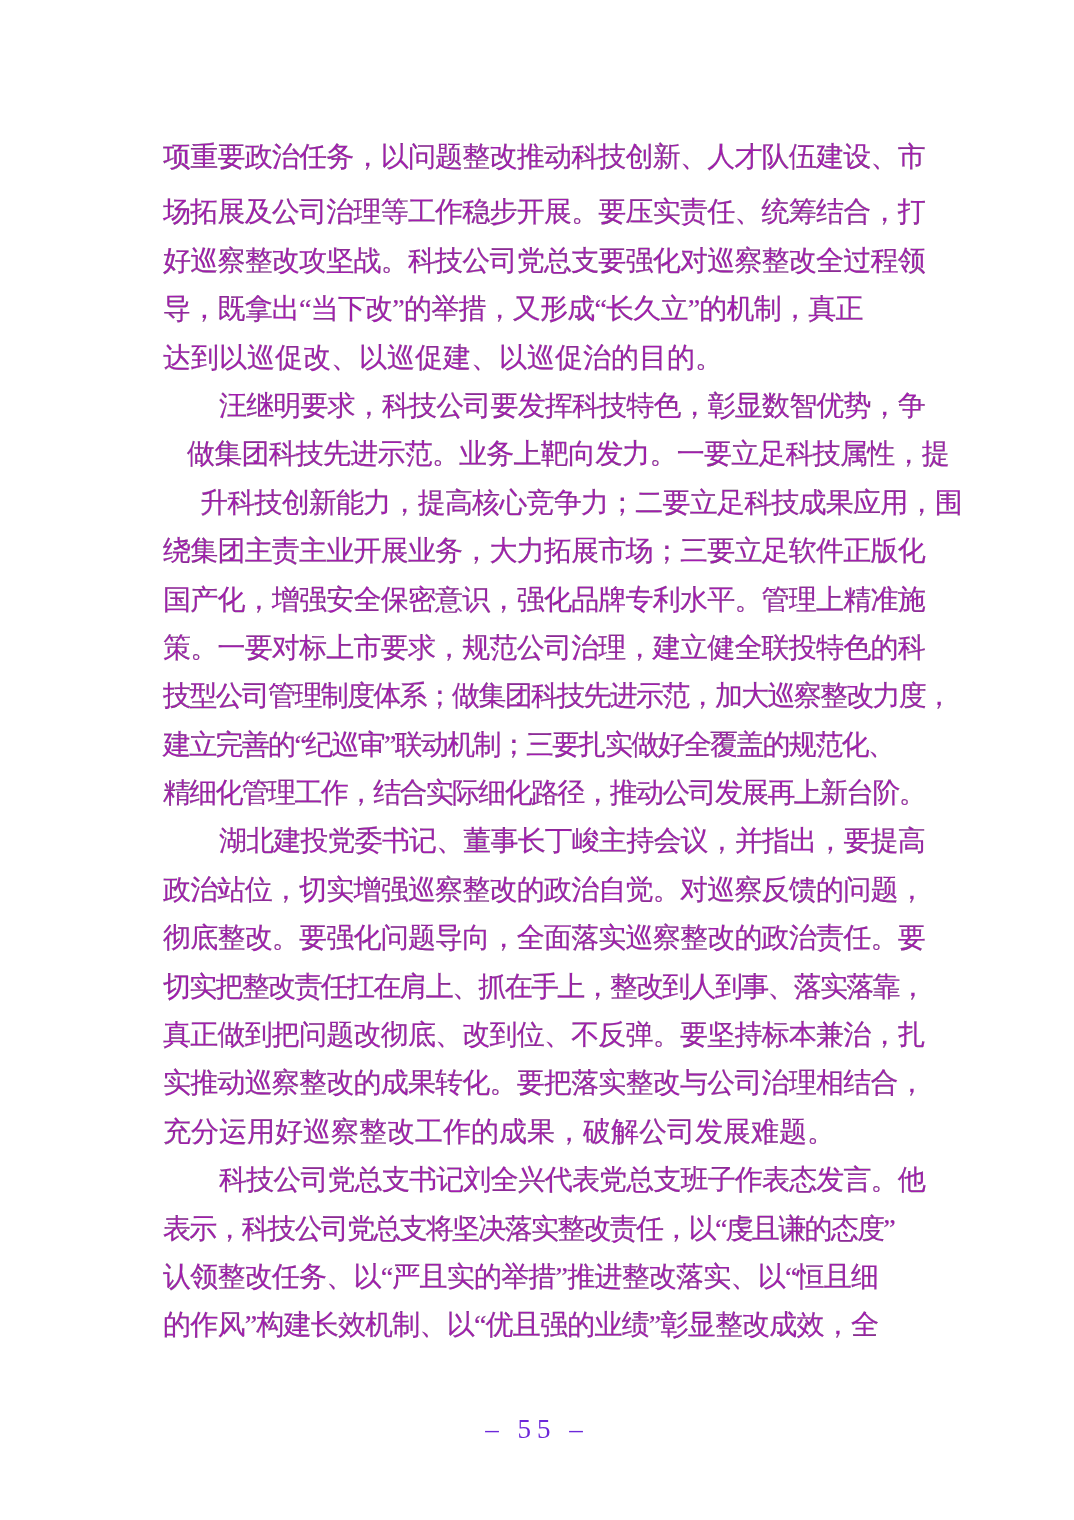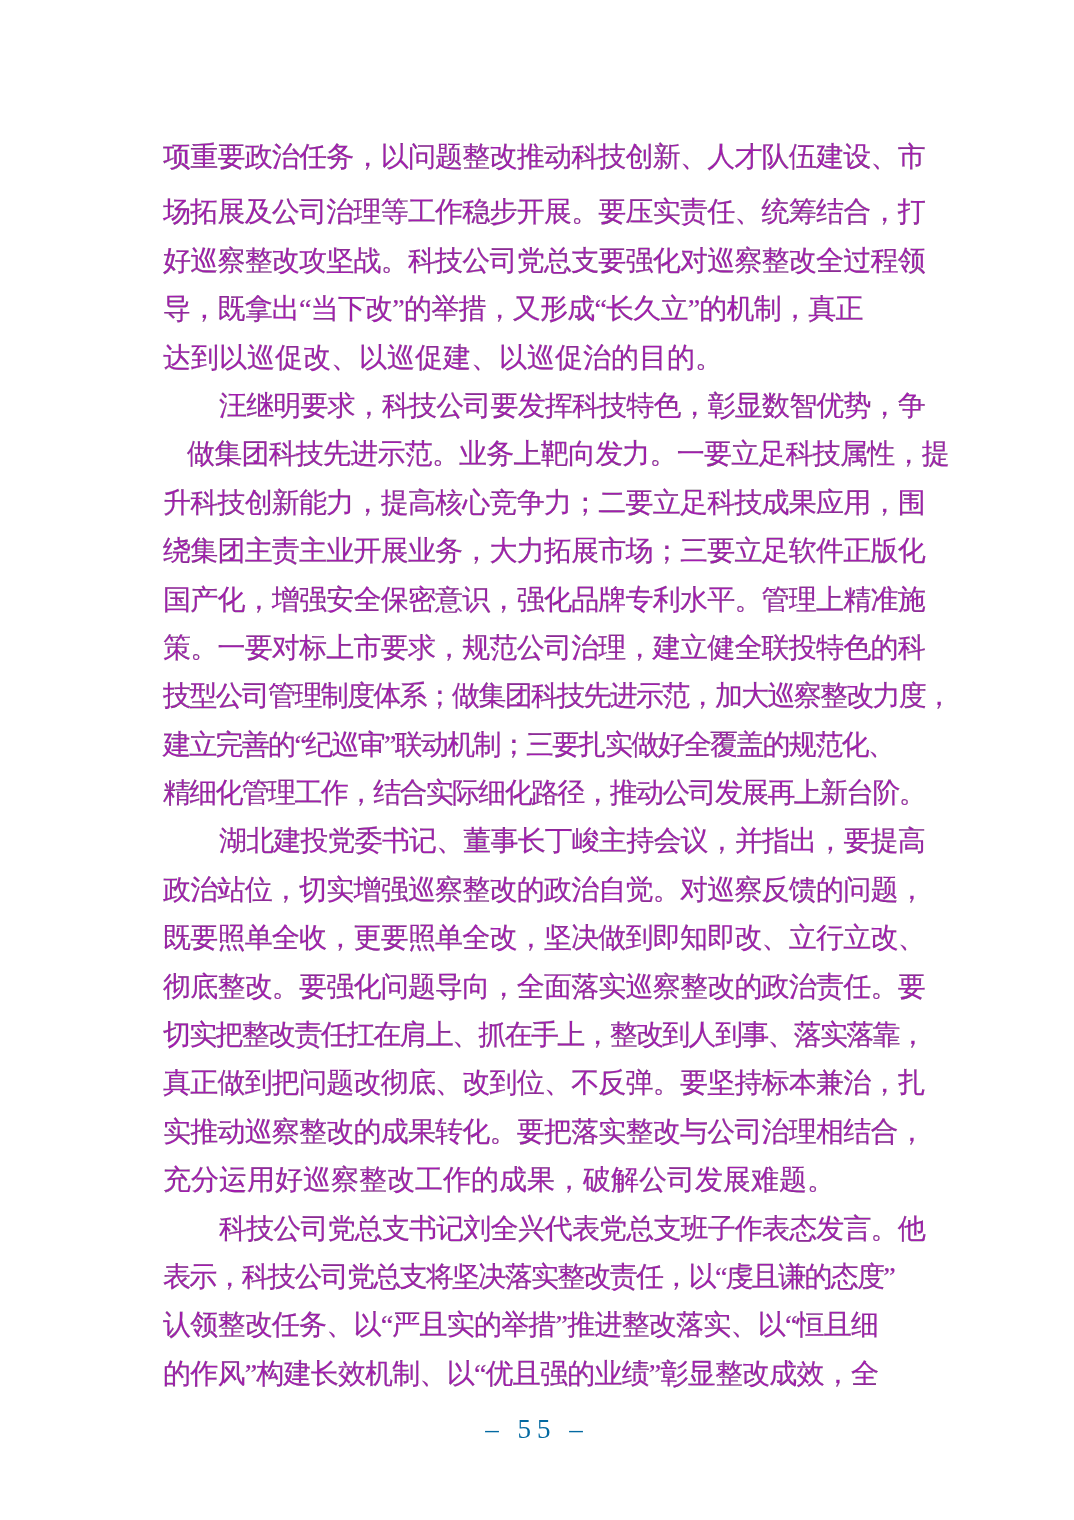--- a/index.html
+++ b/index.html
@@ -39,46 +39,45 @@
     padding-left: 56px;
   }
   .page-footer {
     position: absolute;
     left: 0;
     top: 1414px;
     width: 1074px;
     text-align: center;
     font-size: 27px;
     letter-spacing: 6px;
-    color: #0369a1;
+    color: #6d28d9;
     font-family: "Liberation Serif", "DejaVu Serif", serif;
   }
 </style>
 </head>
 <body>
 
 <div class="page">
   <div class="doc-body" id="doc-body">
       <div class="text-line" style="letter-spacing: -0.79px;">项重要政治任务，以问题整改推动科技创新、人才队伍建设、市</div>
       <div class="text-line" style="letter-spacing: -0.79px; margin-top: 7px;">场拓展及公司治理等工作稳步开展。要压实责任、统筹结合，打</div>
       <div class="text-line" style="letter-spacing: -0.79px;">好巡察整改攻坚战。科技公司党总支要强化对巡察整改全过程领</div>
       <div class="text-line" style="letter-spacing: -0.79px;">导，既拿出“当下改”的举措，又形成“长久立”的机制，真正</div>
       <div class="text-line">达到以巡促改、以巡促建、以巡促治的目的。</div>
       <div class="text-line indent" style="letter-spacing: -0.85px;">汪继明要求，科技公司要发挥科技特色，彰显数智优势，争</div>
       <div class="text-line" style="letter-spacing: -0.79px; margin-left: 24px;">做集团科技先进示范。业务上靶向发力。一要立足科技属性，提</div>
-      <div class="text-line" style="letter-spacing: -0.79px;">升科技创新能力，提高核心竞争力；二要立足科技成果应用，围</div>
+      <div class="text-line" style="letter-spacing: -0.79px; margin-left: 37px;">升科技创新能力，提高核心竞争力；二要立足科技成果应用，围</div>
       <div class="text-line" style="letter-spacing: -0.79px;">绕集团主责主业开展业务，大力拓展市场；三要立足软件正版化</div>
       <div class="text-line" style="letter-spacing: -0.79px;">国产化，增强安全保密意识，强化品牌专利水平。管理上精准施</div>
       <div class="text-line" style="letter-spacing: -0.79px;">策。一要对标上市要求，规范公司治理，建立健全联投特色的科</div>
       <div class="text-line" style="letter-spacing: -1.72px;">技型公司管理制度体系；做集团科技先进示范，加大巡察整改力度，</div>
       <div class="text-line" style="letter-spacing: -1.72px;">建立完善的“纪巡审”联动机制；三要扎实做好全覆盖的规范化、</div>
       <div class="text-line" style="letter-spacing: -1.72px;">精细化管理工作，结合实际细化路径，推动公司发展再上新台阶。</div>
       <div class="text-line indent" style="letter-spacing: -0.85px;">湖北建投党委书记、董事长丁峻主持会议，并指出，要提高</div>
       <div class="text-line" style="letter-spacing: -0.79px;">政治站位，切实增强巡察整改的政治自觉。对巡察反馈的问题，</div>
-      <div class="text-line" style="letter-spacing: -0.79px;">既要照单全收，更要照单全改，坚决做到即知即改、立行立改、</div>
       <div class="text-line" style="letter-spacing: -0.79px;">彻底整改。要强化问题导向，全面落实巡察整改的政治责任。要</div>
       <div class="text-line" style="letter-spacing: -1.72px;">切实把整改责任扛在肩上、抓在手上，整改到人到事、落实落靠，</div>
       <div class="text-line" style="letter-spacing: -0.79px;">真正做到把问题改彻底、改到位、不反弹。要坚持标本兼治，扎</div>
       <div class="text-line" style="letter-spacing: -0.79px;">实推动巡察整改的成果转化。要把落实整改与公司治理相结合，</div>
       <div class="text-line">充分运用好巡察整改工作的成果，破解公司发展难题。</div>
       <div class="text-line indent" style="letter-spacing: -0.85px;">科技公司党总支书记刘全兴代表党总支班子作表态发言。他</div>
       <div class="text-line" style="letter-spacing: -1.72px;">表示，科技公司党总支将坚决落实整改责任，以“虔且谦的态度”</div>
       <div class="text-line" style="letter-spacing: -0.79px;">认领整改任务、以“严且实的举措”推进整改落实、以“恒且细</div>
       <div class="text-line" style="letter-spacing: -0.79px;">的作风”构建长效机制、以“优且强的业绩”彰显整改成效，全</div>
     </div>

